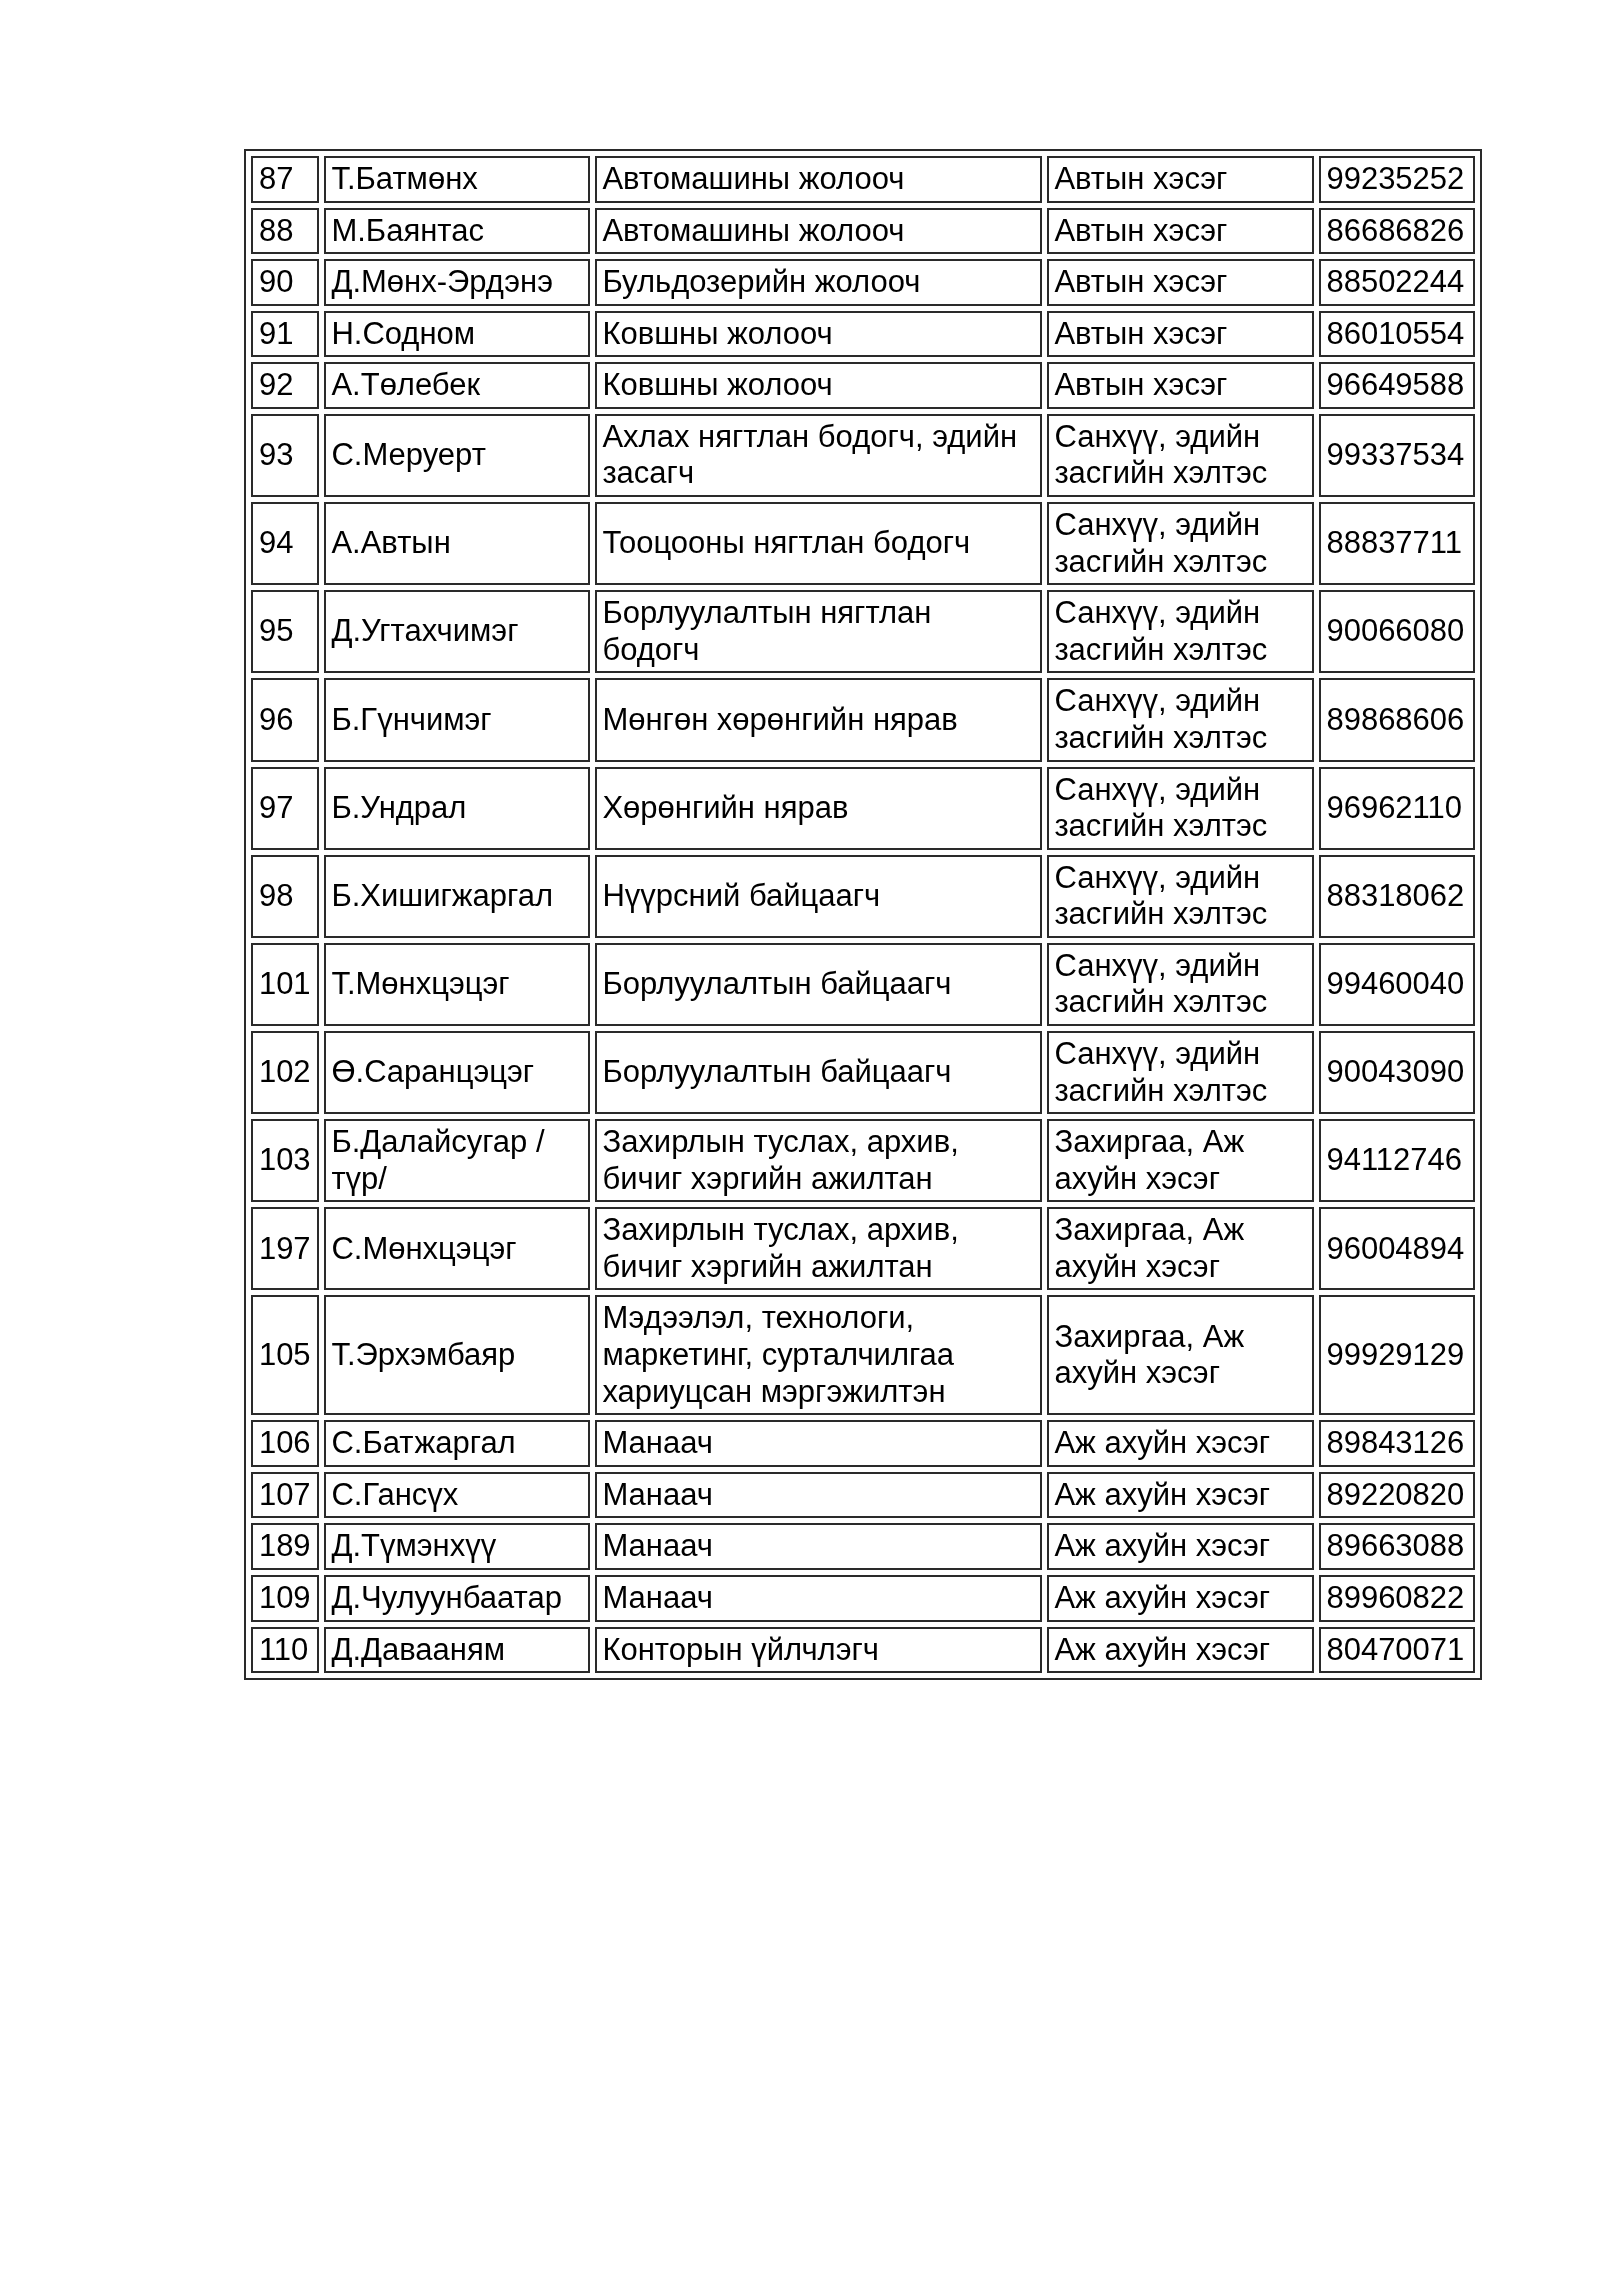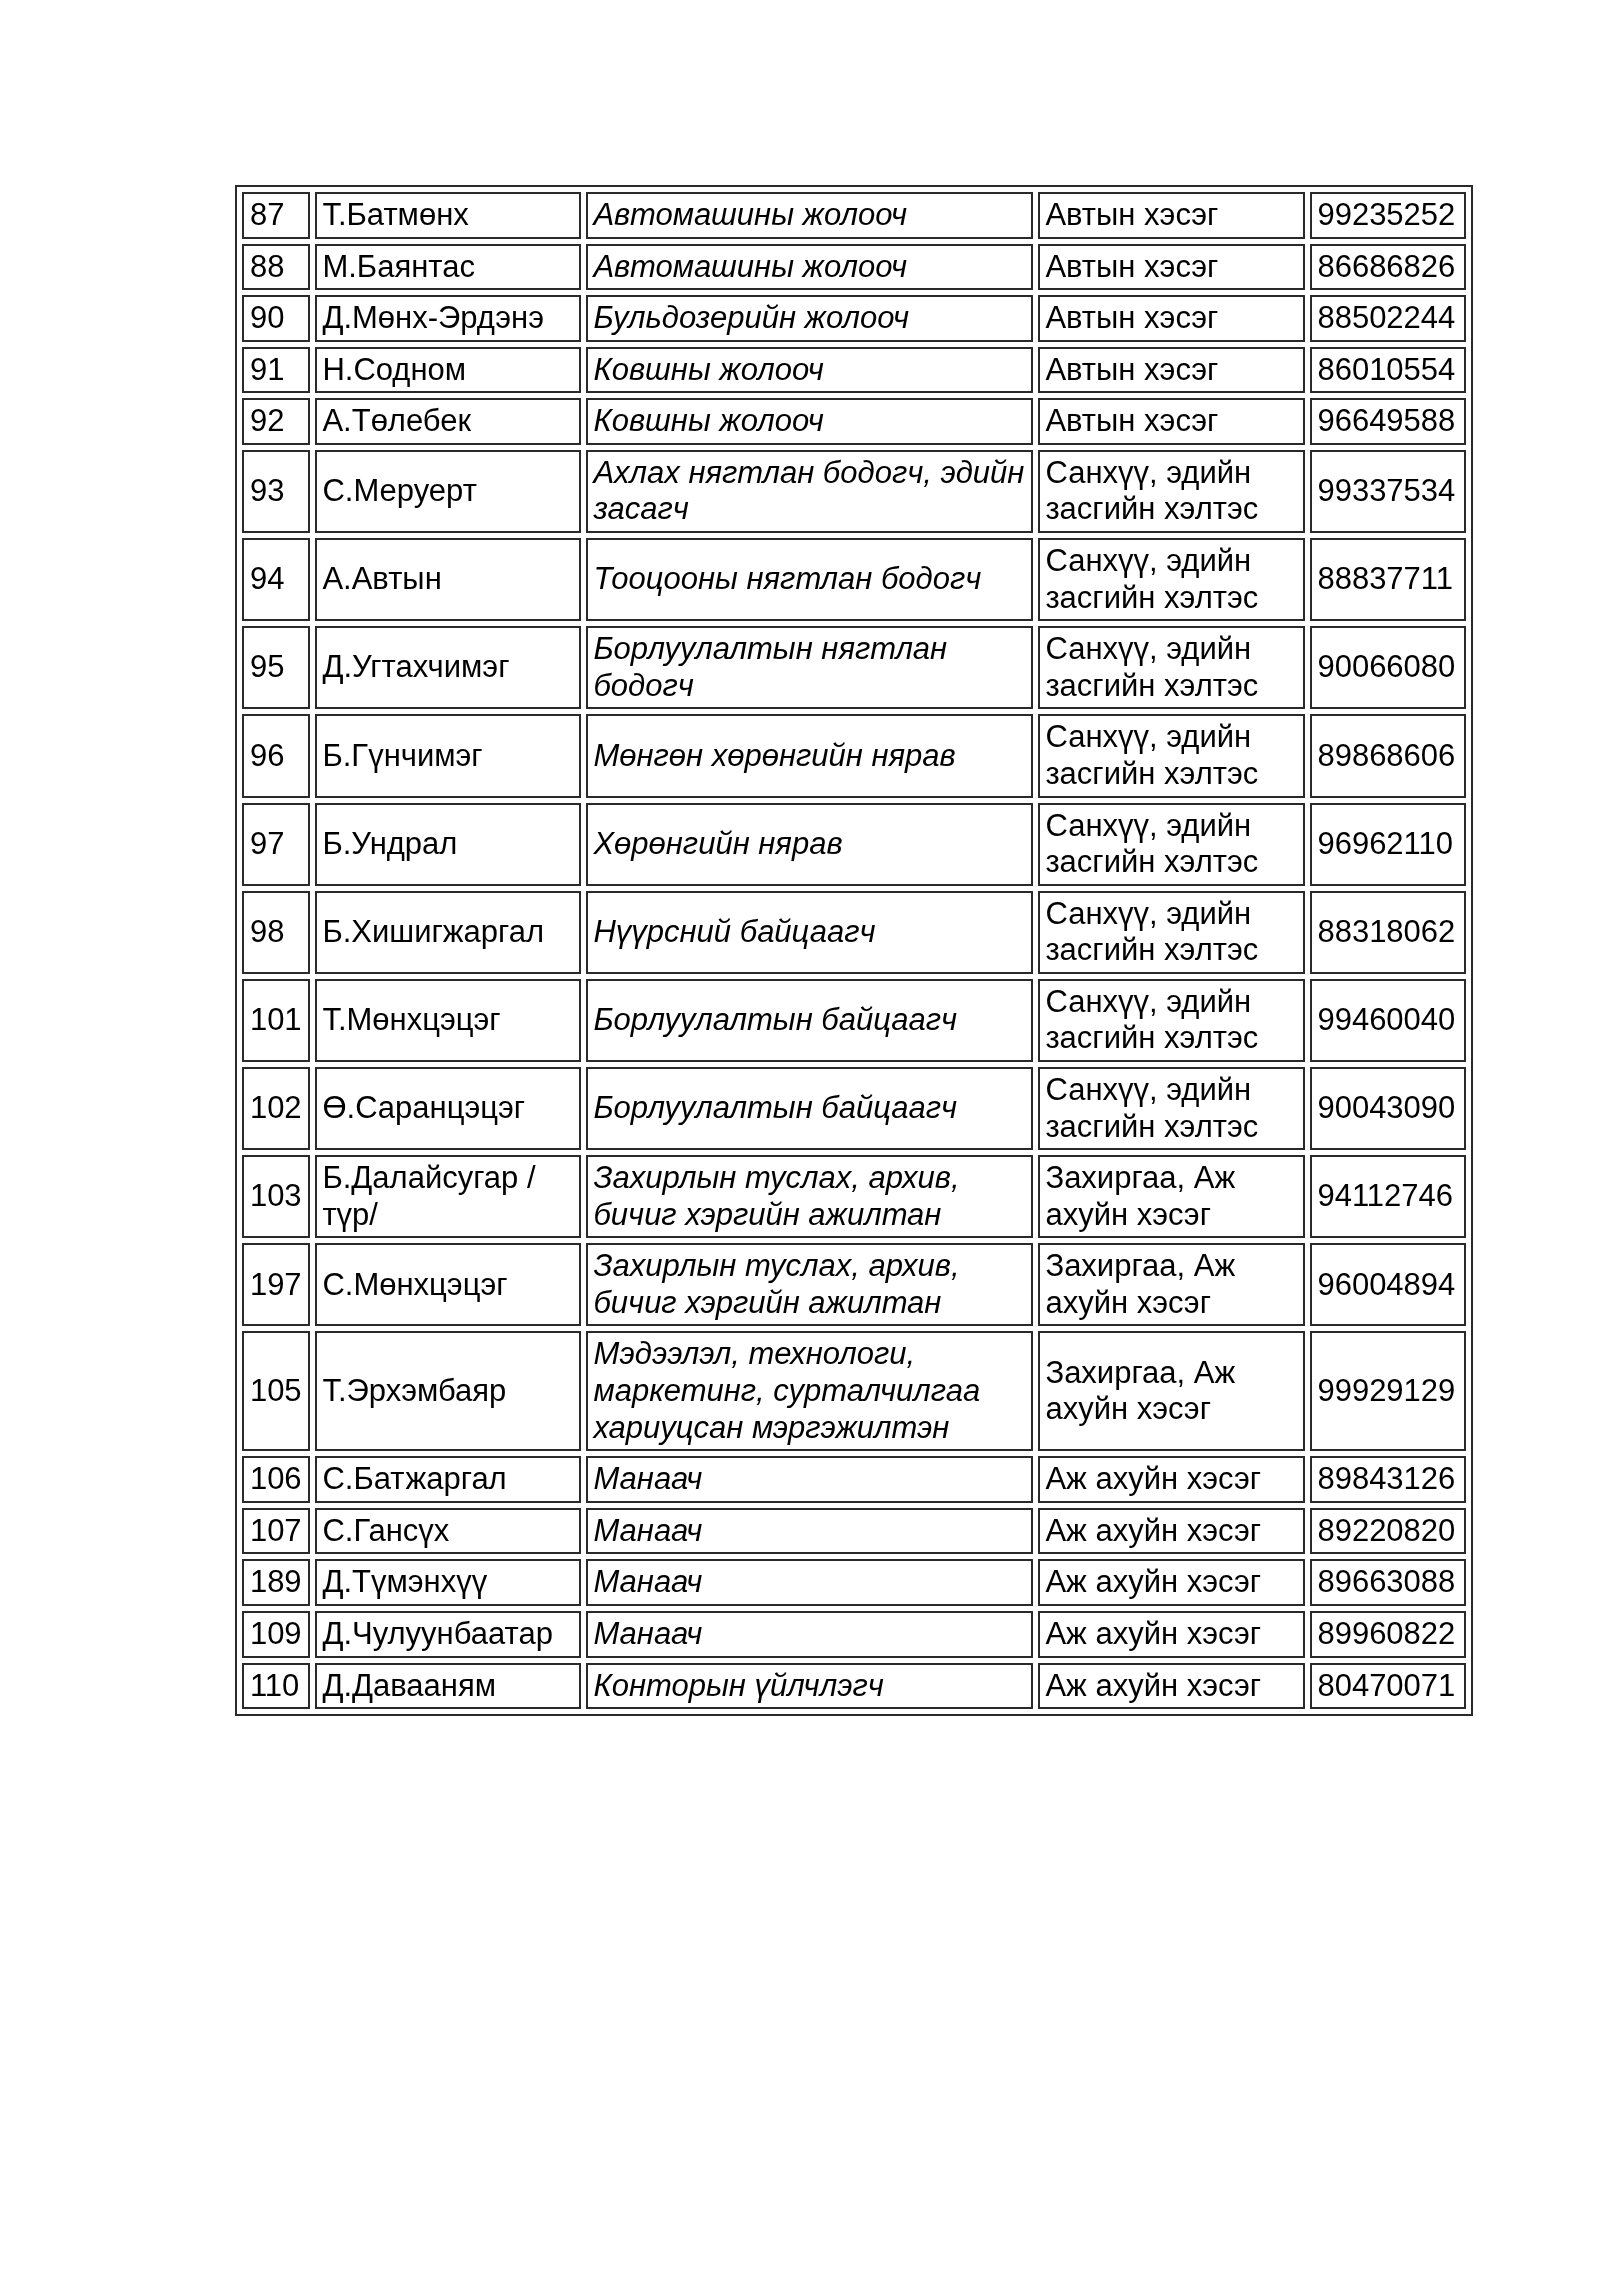--- a/index.html
+++ b/index.html
@@ -9,44 +9,43 @@
   }
   body {
     width: 1623px;
     height: 2295px;
     position: relative;
     font-family: "Liberation Sans", sans-serif;
     color: #000000;
   }
   .doc-table-wrap {
     position: absolute;
-    left: 235px;
+    left: 244px;
     top: 149px;
-    margin-top: 36px;
   }
   table.staff {
     border-collapse: separate;
     border-spacing: 5.2px;
     border: 2.2px solid #2a2a2a;
     table-layout: fixed;
   }
   table.staff td {
     box-sizing: border-box;
     border: 2.2px solid #2a2a2a;
     vertical-align: middle;
     text-align: left;
     font-size: 31px;
     line-height: 1.18;
     padding: 3px 5.9px;
     height: 46px;
     word-wrap: break-word;
   }
   td.c1 { width: 62px;  padding: 3px 1.5px 3px 4.4px; white-space: nowrap; }
   td.c2 { width: 266px; }
-  td.c3 { width: 447px; font-style: italic; }
+  td.c3 { width: 447px; }
   td.c4 { width: 267px; }
   td.c5 { width: 156px; }
 </style>
 </head>
 <body>
 
 <div class="doc-table-wrap">
   <table class="staff">
     <tbody>
         <tr>

